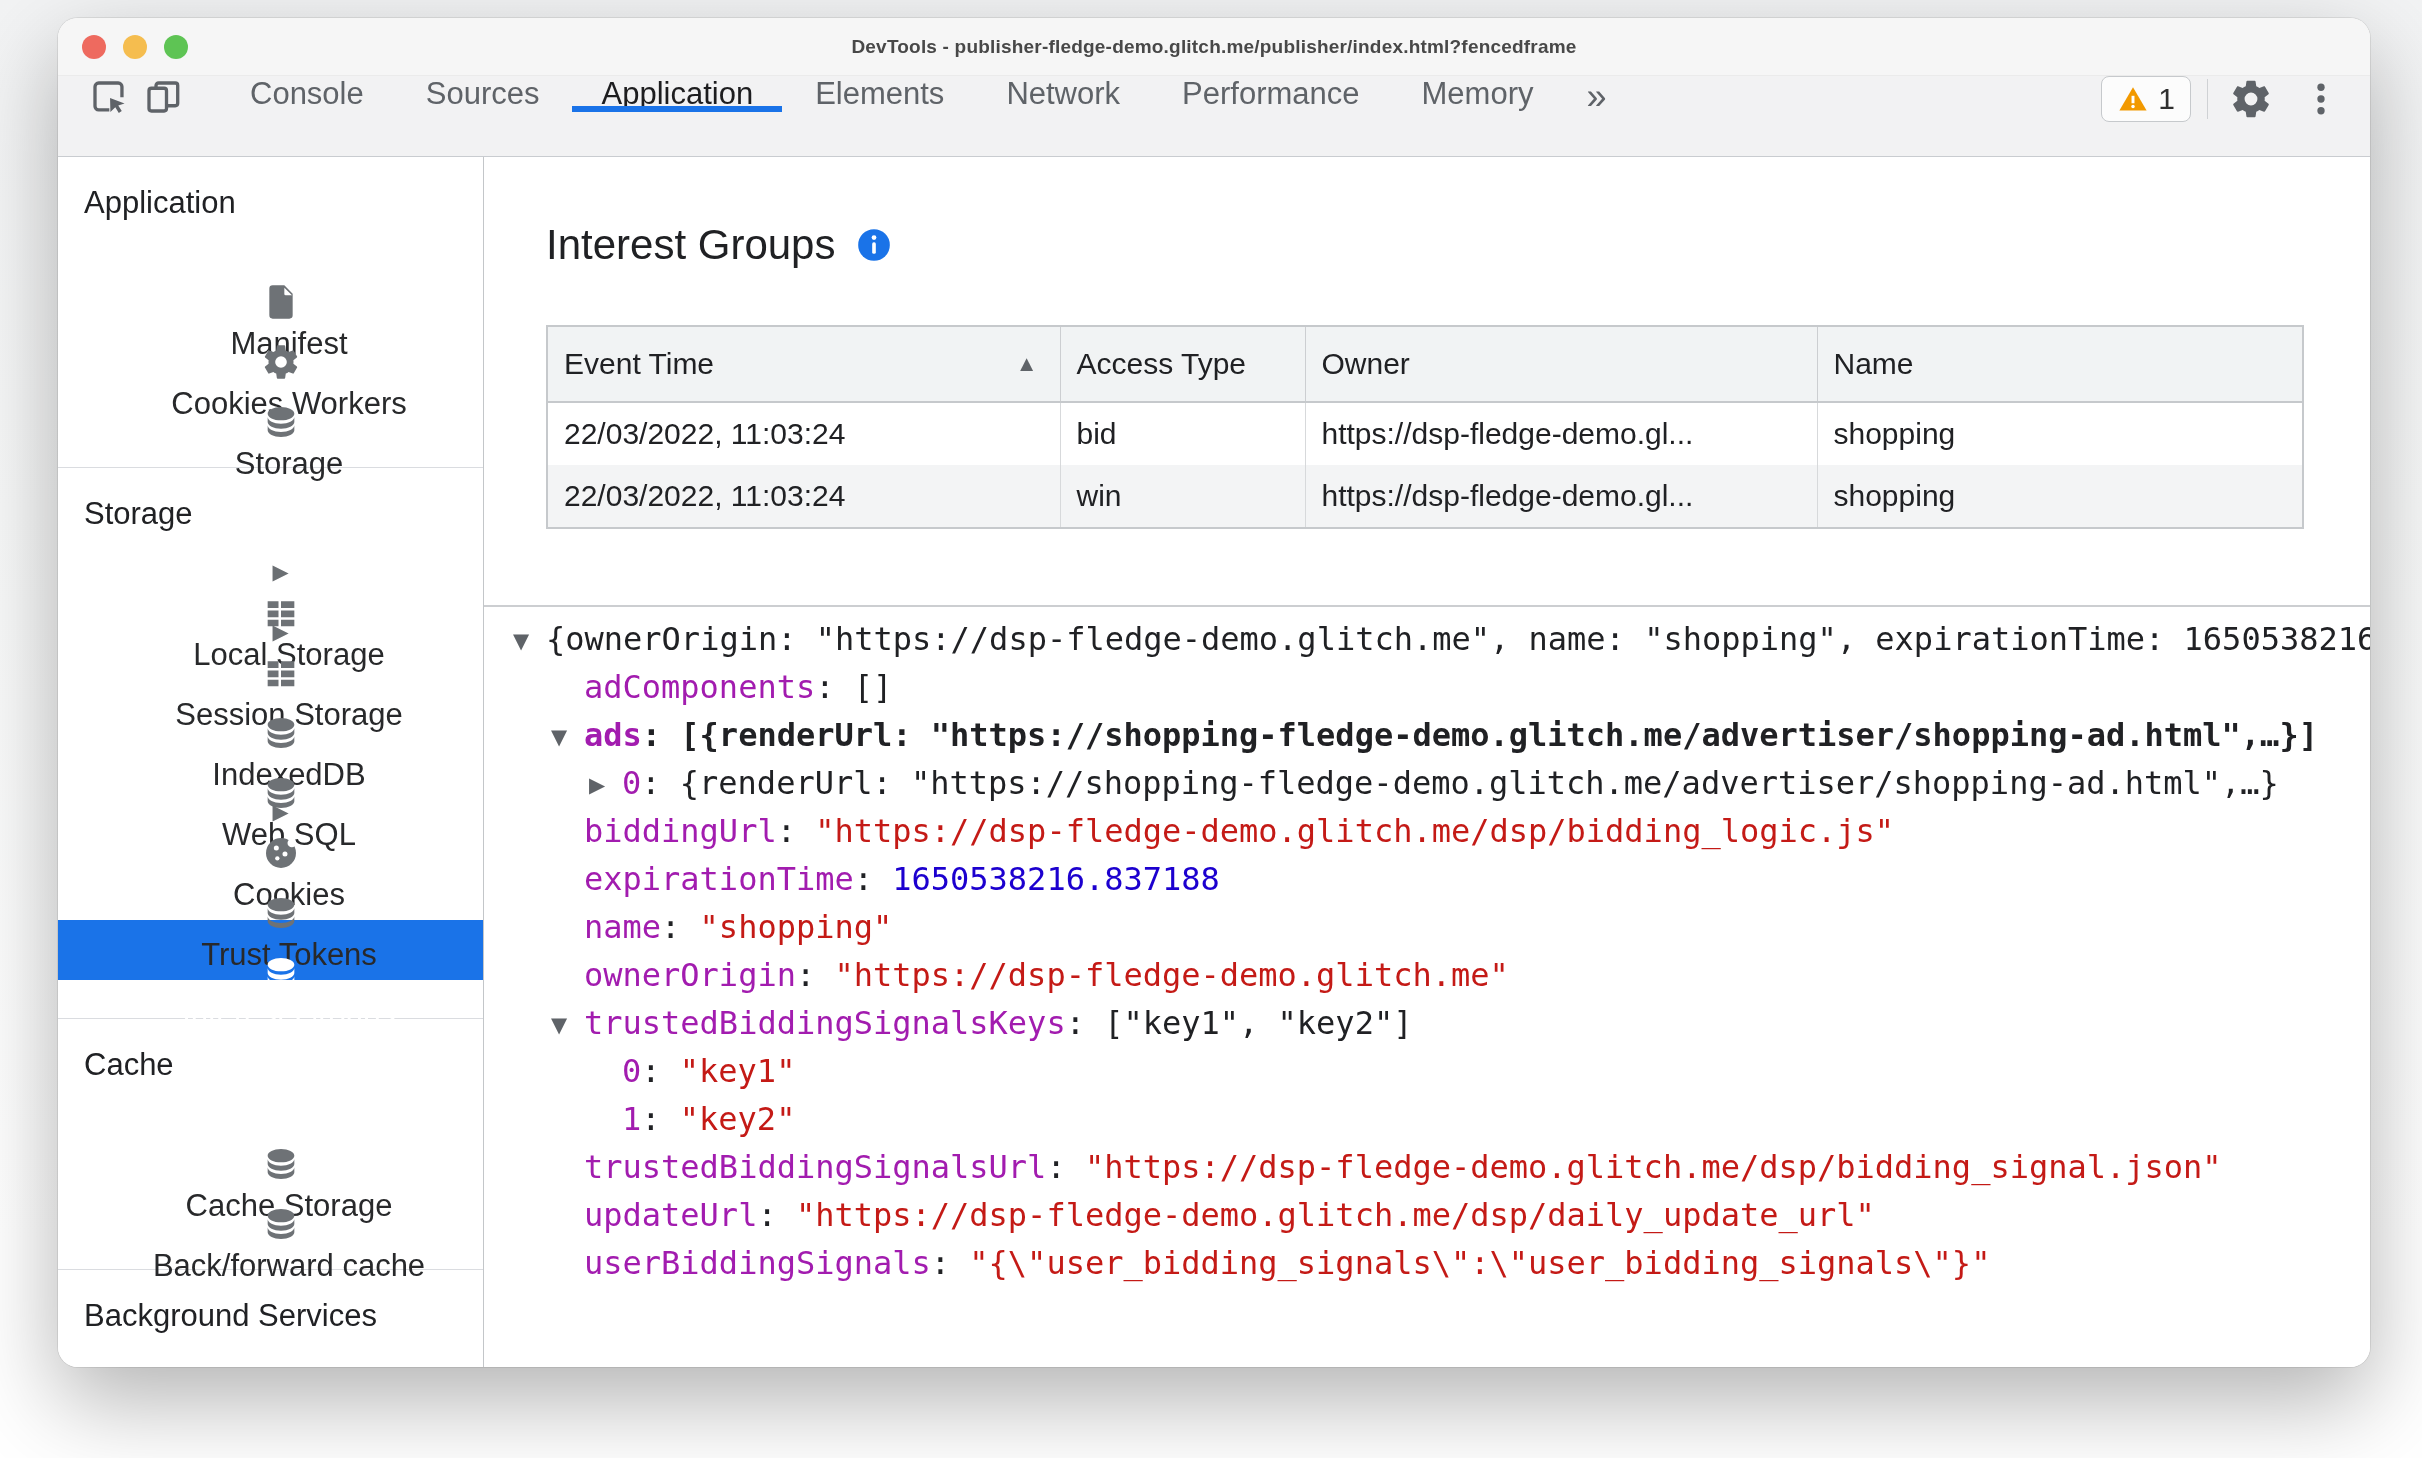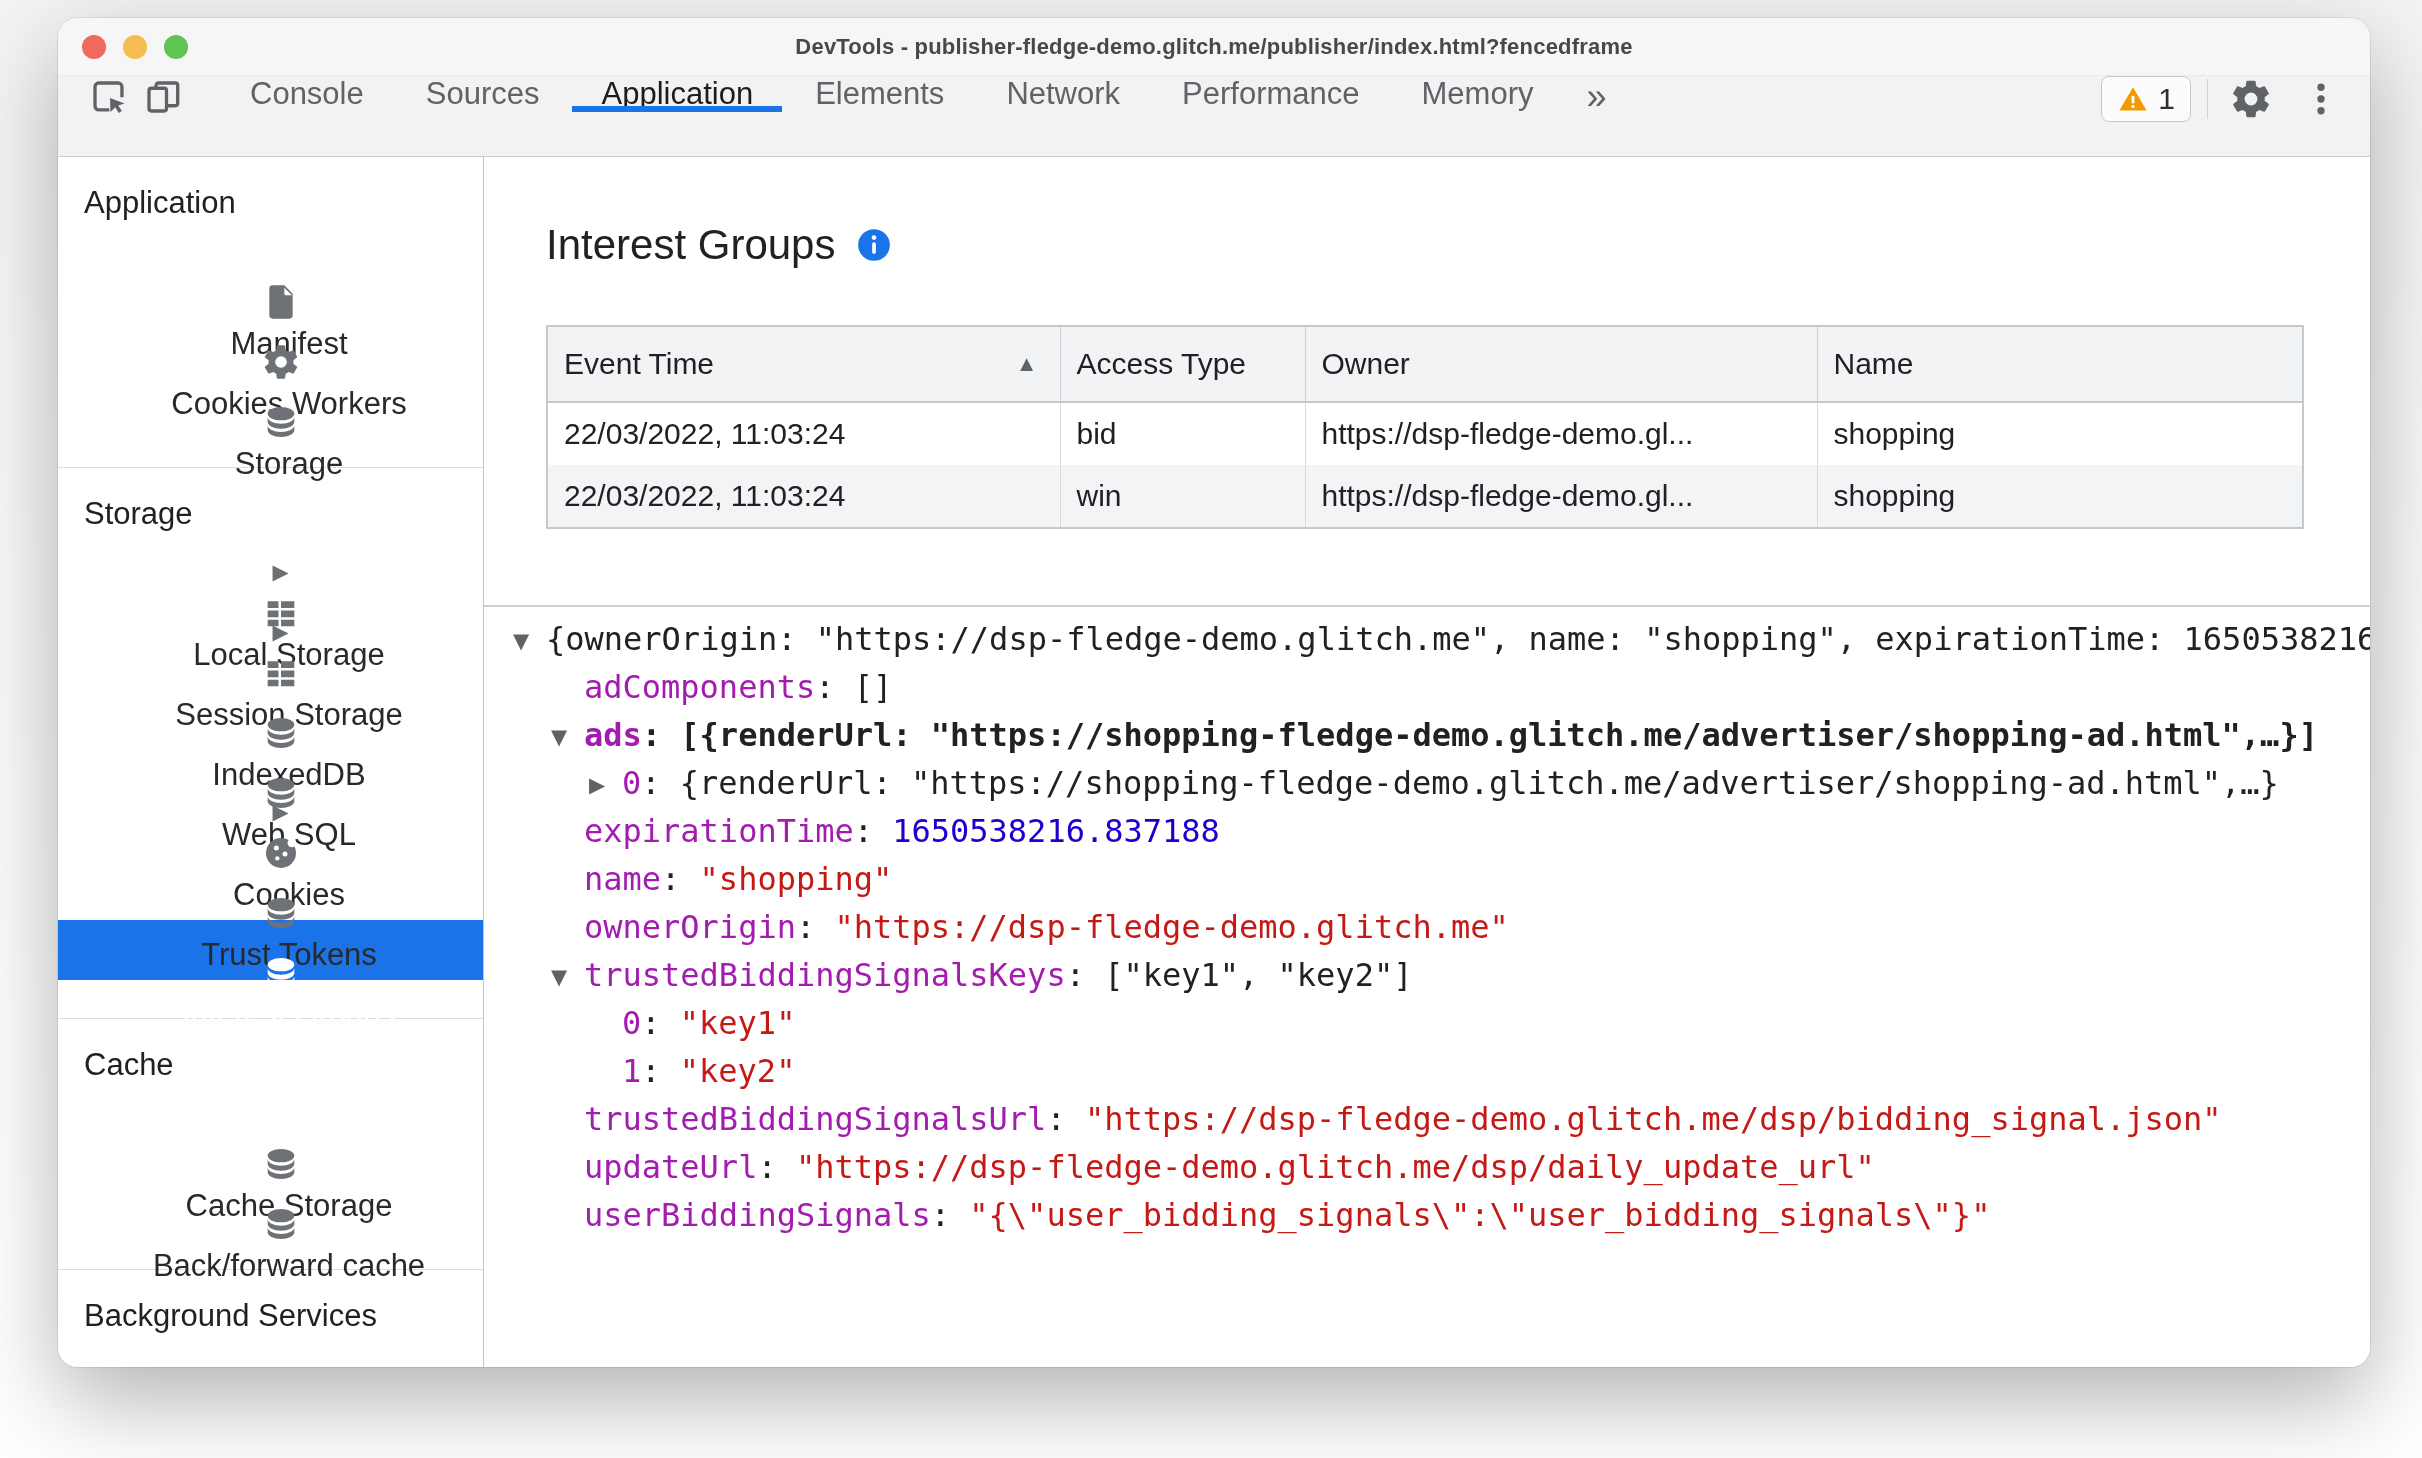--- a/index.html
+++ b/index.html
@@ -16,21 +16,21 @@
     display:flex;flex-direction:column;
   }
   
   .titlebar{flex:0 0 57px;background:#f6f6f6;position:relative;
     display:flex;align-items:center;justify-content:center;border-bottom:1px solid #ebebeb;}
   .traffic{position:absolute;left:24px;top:50%;transform:translateY(-50%);display:flex;gap:17px;}
   .light{width:24px;height:24px;border-radius:50%;}
   .light.red{background:#ee6a5f;}
   .light.yellow{background:#f5bd4f;}
   .light.green{background:#5ec454;}
-  .window-title{font-size:22px;font-weight:700;color:#484848;letter-spacing:.2px;}
+  .window-title{font-size:19px;font-weight:700;color:#484848;letter-spacing:.2px;}
   
   .toolbar{flex:0 0 80px;background:#f2f2f3;border-bottom:1px solid #c9ccd0;
     display:flex;align-items:flex-start;padding-left:24px;}
   .tool-btn{width:54px;display:flex;align-items:center;justify-content:center;color:#5f6368;}
   .tool-btn svg{width:42px;height:42px;}
   .vsep{width:1px;background:#cfd1d4;margin:16px 14px;}
   .tabs{display:flex;align-items:stretch;}
   .tab{padding:0 31px;display:flex;align-items:center;font-size:31px;color:#5f6368;position:relative;white-space:nowrap;}
   .tab.active{color:#1d1d1f;}
   .tab.active::after{content:"";position:absolute;left:2px;right:2px;bottom:0;height:6px;background:#1a73e8;}
@@ -313,20 +313,21 @@
                 <td>shopping</td>
               </tr>
             </tbody>
         </table>
       </div>
       <div class="tree">
           <div class="tline" style="padding-left: 62px;"><span class="arr">▼</span><span>{ownerOrigin: "https://dsp-fledge-demo.glitch.me", name: "shopping", expirationTime: 1650538216.837188, …}</span></div>
           <div class="tline" style="padding-left: 100px;"><span class="k">adComponents</span><span>: []</span></div>
           <div class="tline" style="padding-left: 100px; font-weight: bold;"><span class="arr">▼</span><span class="k">ads</span><span>: [{renderUrl: "https://shopping-fledge-demo.glitch.me/advertiser/shopping-ad.html",…}]</span></div>
           <div class="tline" style="padding-left: 138px;"><span class="arr">▶</span><span class="k">0</span><span>: {renderUrl: "https://shopping-fledge-demo.glitch.me/advertiser/shopping-ad.html",…}</span></div>
+          <div class="tline" style="padding-left: 100px;"><span class="k">biddingUrl</span><span>: </span><span class="s">"https://dsp-fledge-demo.glitch.me/dsp/bidding_logic.js"</span></div>
           <div class="tline" style="padding-left: 100px;"><span class="k">expirationTime</span><span>: </span><span class="n">1650538216.837188</span></div>
           <div class="tline" style="padding-left: 100px;"><span class="k">name</span><span>: </span><span class="s">"shopping"</span></div>
           <div class="tline" style="padding-left: 100px;"><span class="k">ownerOrigin</span><span>: </span><span class="s">"https://dsp-fledge-demo.glitch.me"</span></div>
           <div class="tline" style="padding-left: 100px;"><span class="arr">▼</span><span class="k">trustedBiddingSignalsKeys</span><span>: ["key1", "key2"]</span></div>
           <div class="tline" style="padding-left: 138px;"><span class="k">0</span><span>: </span><span class="s">"key1"</span></div>
           <div class="tline" style="padding-left: 138px;"><span class="k">1</span><span>: </span><span class="s">"key2"</span></div>
           <div class="tline" style="padding-left: 100px;"><span class="k">trustedBiddingSignalsUrl</span><span>: </span><span class="s">"https://dsp-fledge-demo.glitch.me/dsp/bidding_signal.json"</span></div>
           <div class="tline" style="padding-left: 100px;"><span class="k">updateUrl</span><span>: </span><span class="s">"https://dsp-fledge-demo.glitch.me/dsp/daily_update_url"</span></div>
           <div class="tline" style="padding-left: 100px;"><span class="k">userBiddingSignals</span><span>: </span><span class="s">"{\"user_bidding_signals\":\"user_bidding_signals\"}"</span></div>
         </div>

